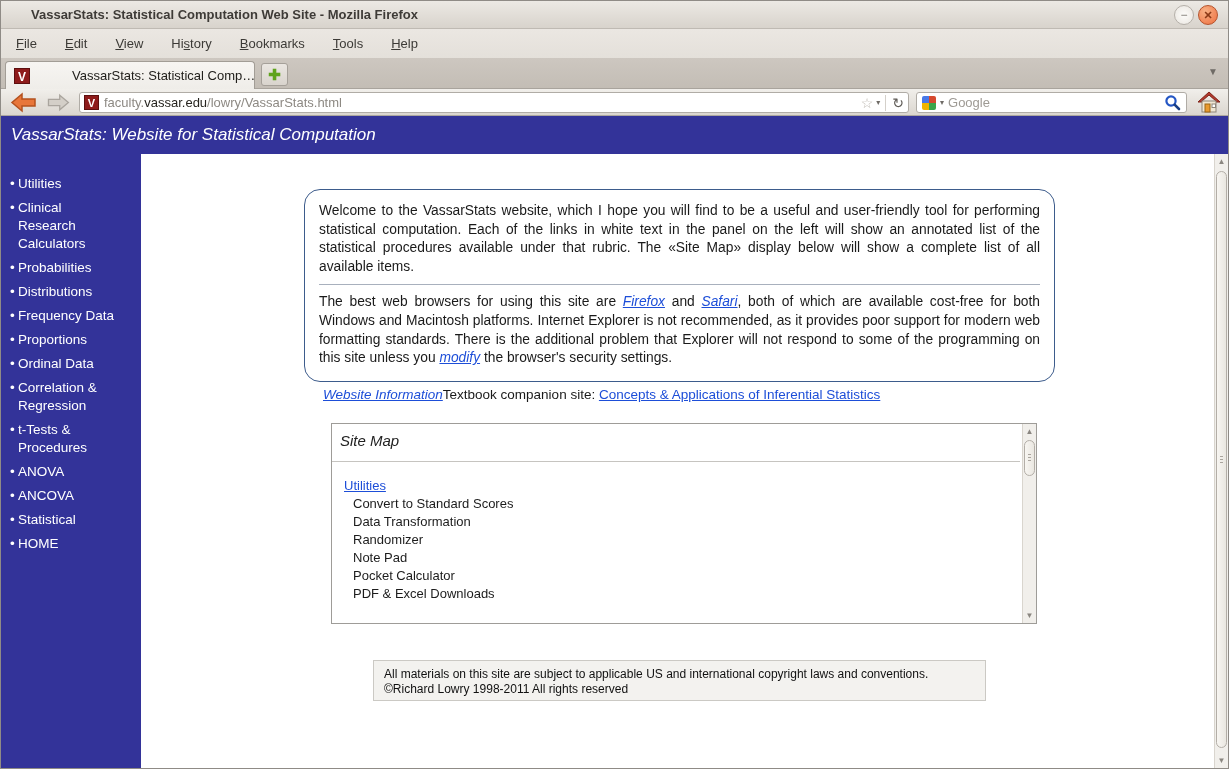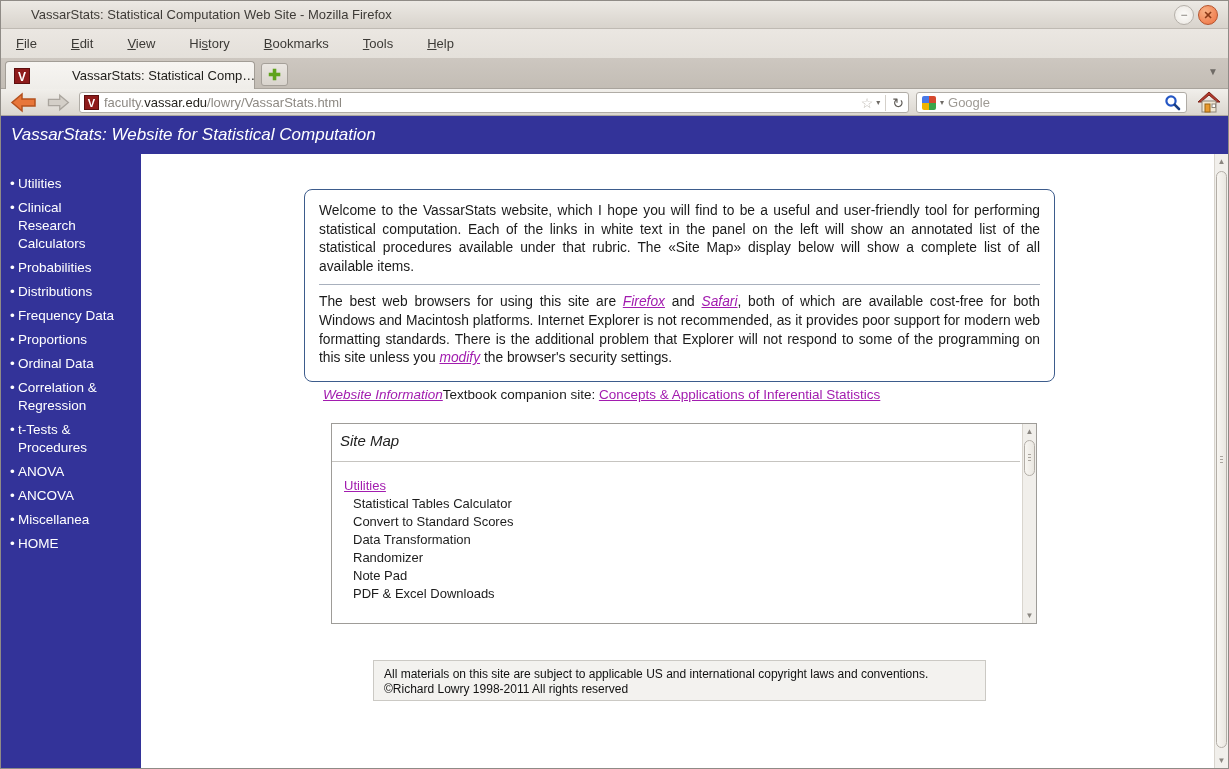--- a/index.html
+++ b/index.html
@@ -9,37 +9,37 @@
     background:#fff; border:1px solid #8f8b86; overflow:hidden;
     font-family:"Liberation Sans", sans-serif;
   }
   
   .titlebar {
     position:absolute; left:0; top:0; right:0; height:28px;
     background:linear-gradient(#ece9e4,#d8d3cc);
     border-bottom:1px solid #bfbab3;
     display:flex; align-items:center; padding-left:30px;
   }
-  .titlebar .title { font-size:13px; font-weight:normal; color:#3e3b37; }
+  .titlebar .title { font-size:13px; font-weight:bold; color:#3e3b37; }
   .winbtns { position:absolute; right:10px; top:4px; display:flex; gap:4px; }
   .winbtn {
     width:20px; height:20px; border-radius:50%; border:1px solid #b5b0a9;
     background:radial-gradient(#fdfcfa,#e9e5df);
     display:flex; align-items:center; justify-content:center;
     font-size:12px; color:#7e7a74; line-height:1; cursor:default;
   }
   .winbtn.close {
     background:radial-gradient(circle at 35% 30%, #f8b185, #ee7040);
     border-color:#b5532d; color:#8c3a17; font-weight:bold; font-size:11px;
   }
   
   .menubar {
     position:absolute; left:0; top:28px; right:0; height:29px;
     background:linear-gradient(#ebe7e2,#e4e0da);
-    display:flex; align-items:center; gap:16px; padding-left:6px;
+    display:flex; align-items:center; gap:10px; padding-left:6px;
   }
   .menu-item { font-size:13px; color:#3c3a36; padding:3px 9px; }
   .menu-item .accel { text-decoration:underline; }
   
   .tabstrip {
     position:absolute; left:0; top:57px; right:0; height:31px;
     background:linear-gradient(#cdc7c0,#c3bdb5);
     border-bottom:1px solid #a9a49d;
   }
   .tab-active {
@@ -110,25 +110,25 @@
     background:#333399; color:#fff; padding:21px 4px 0 8px;
   }
   .sb-item {
     position:relative; padding-left:9px; margin-bottom:6px;
     font-size:13.5px; line-height:18px; white-space:pre-line; cursor:pointer;
   }
   .sb-item::before { content:"\2022"; position:absolute; left:1px; top:0; }
   
   .welcome-box {
     position:absolute; left:303px; top:35px; width:751px;
-    border:1px solid #3d5c8c; border-radius:8px; padding:12px 14px 13px 14px;
+    border:1px solid #3d5c8c; border-radius:16px; padding:12px 14px 13px 14px;
     font-size:13.8px; line-height:18.6px; color:#1a1a1a; text-align:justify;
   }
   .wb-hr { border-top:1px solid #a8b0bd; margin:8px 0 8px 0; }
-  a.blue-link { color:#a21caf; text-decoration:underline; cursor:pointer; }
+  a.blue-link { color:#1d4ed8; text-decoration:underline; cursor:pointer; }
   .italic { font-style:italic; }
   .links-row {
     position:absolute; left:322px; top:233px; width:711px;
     display:flex; justify-content:flex-start; align-items:baseline;
     font-size:13.5px; color:#1a1a1a;
   }
   .sitemap {
     position:absolute; left:330px; top:269px; width:706px; height:201px;
     border:1px solid #9e9c98; background:#fff; overflow:hidden;
   }
@@ -261,45 +261,45 @@
       <div class="sb-item">Distributions</div>
       <div class="sb-item">Frequency Data</div>
       <div class="sb-item">Proportions</div>
       <div class="sb-item">Ordinal Data</div>
       <div class="sb-item">Correlation &amp;
 Regression</div>
       <div class="sb-item">t-Tests &amp;
 Procedures</div>
       <div class="sb-item">ANOVA</div>
       <div class="sb-item">ANCOVA</div>
-      <div class="sb-item">Miscellanea</div>
+      <div class="sb-item">Statistical</div>
       <div class="sb-item">HOME</div>
     </div>
 
     <div class="welcome-box">
       <div>Welcome to the VassarStats website, which I hope you will find to be a useful and user-friendly tool for performing statistical computation. Each of the links in white text in the panel on the left will show an annotated list of the statistical procedures available under that rubric. The «Site Map» display below will show a complete list of all available items.</div>
       <div class="wb-hr"></div>
       <div><span>The best web browsers for using this site are </span><a class="blue-link italic">Firefox</a><span> and </span><a class="blue-link italic">Safari</a><span>, both of which are available cost-free for both Windows and Macintosh platforms. Internet Explorer is not recommended, as it provides poor support for modern web formatting standards. There is the additional problem that Explorer will not respond to some of the programming on this site unless you </span><a class="blue-link italic">modify</a><span> the browser's security settings.</span></div>
     </div>
 
     <div class="links-row">
       <a class="blue-link italic">Website Information</a>
       <span><span>Textbook companion site: </span><a class="blue-link">Concepts &amp; Applications of Inferential Statistics</a></span>
     </div>
 
     <div class="sitemap">
       <div class="sitemap-title">Site Map</div>
       <div class="sitemap-hr"></div>
       <div class="sitemap-list">
         <div><a class="blue-link">Utilities</a></div>
-        <div class="plain">Statistical Tables Calculator</div>
         <div class="plain">Convert to Standard Scores</div>
         <div class="plain">Data Transformation</div>
         <div class="plain">Randomizer</div>
         <div class="plain">Note Pad</div>
+        <div class="plain">Pocket Calculator</div>
         <div class="plain">PDF &amp; Excel Downloads</div>
       </div>
       <div class="vscroll">
         <div class="vs-up">▲</div>
         <div class="vs-thumb"></div>
         <div class="vs-down">▼</div>
       </div>
     </div>
 
     <div class="footerbox">

